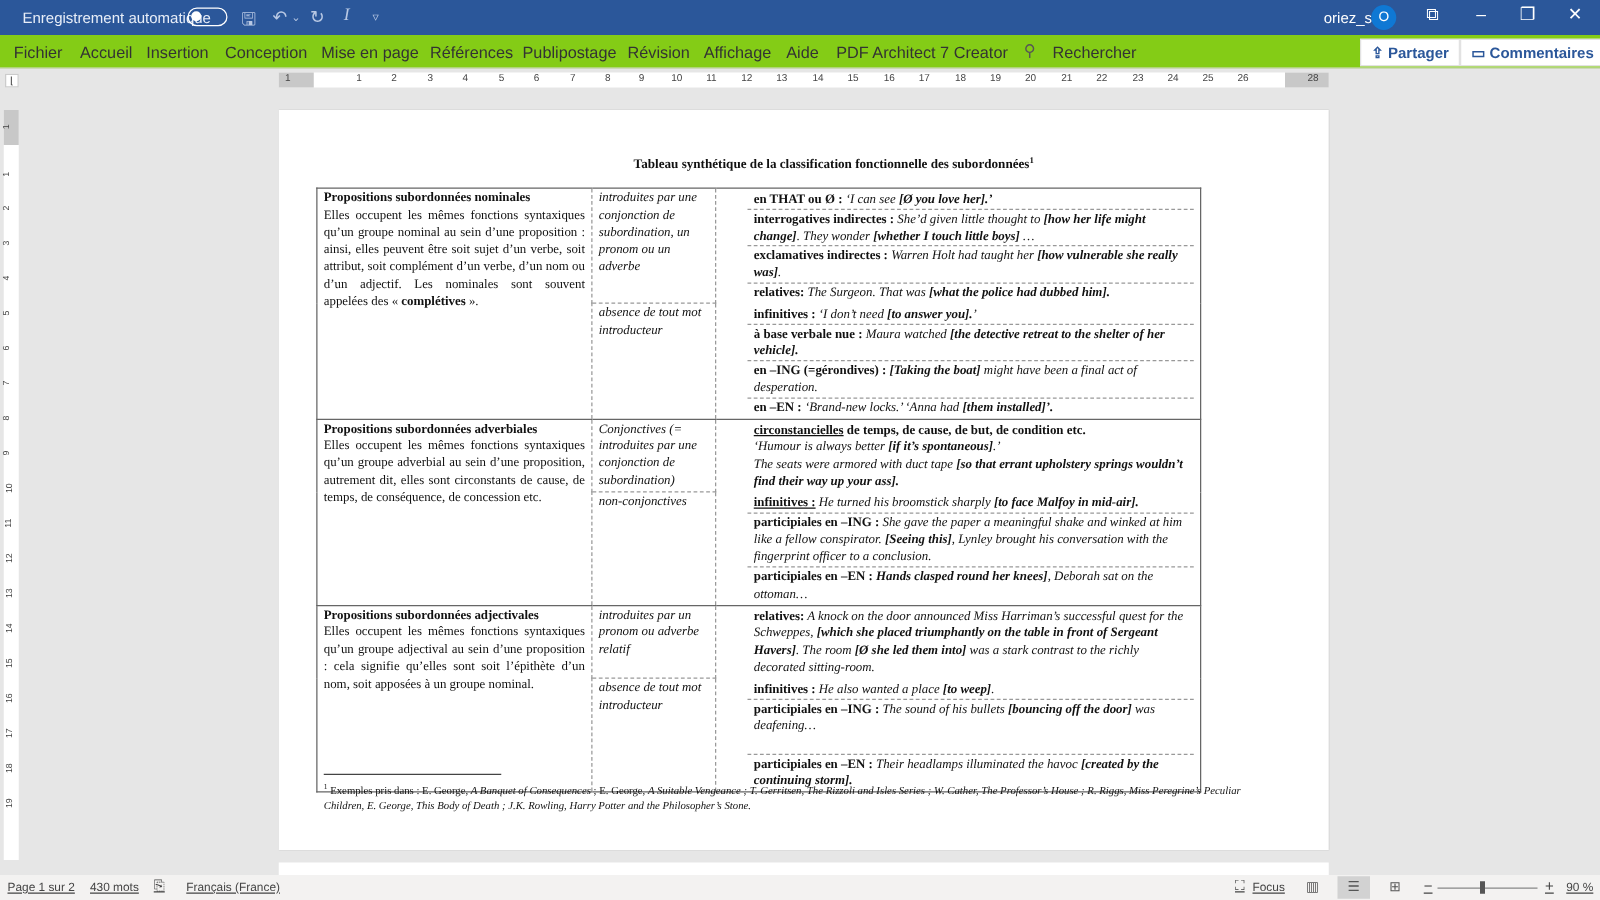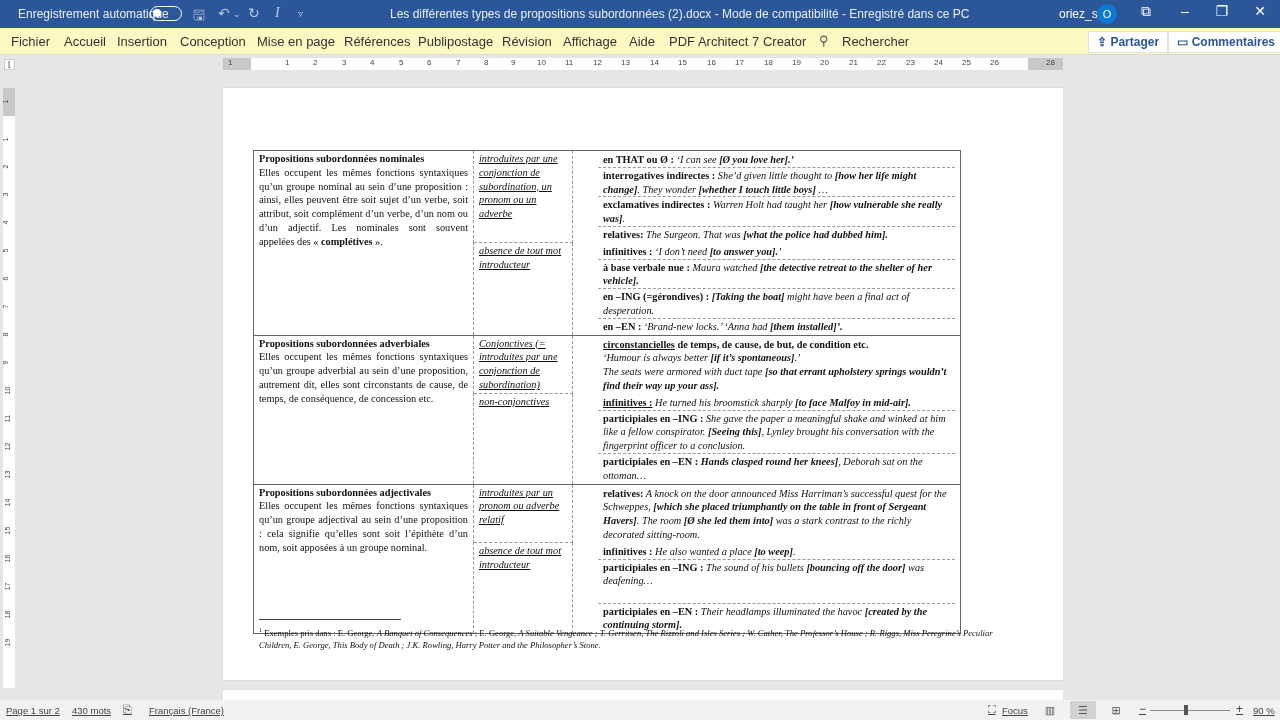--- a/index.html
+++ b/index.html
@@ -7,21 +7,21 @@
   .titlebar { position: absolute; left: 0; top: 0; width: 1280px; height: 28px; background: #2b579a; color: #fff; font-size: 12px; }
   .titlebar .autosave { position: absolute; left: 18px; top: 7px; color: #e8eef8; }
   .toggle { position: absolute; left: 150px; top: 6px; width: 32px; height: 15px; border: 1.5px solid #fff; border-radius: 8px; }
   .toggle::after { content: ""; position: absolute; left: 2px; top: 2px; width: 8px; height: 8px; border-radius: 50%; background: #fff; }
   .qa-icon { position: absolute; top: 5px; color: #b8c8e4; font-size: 14px; }
   .titlebar .doc-title { position: absolute; left: 390px; top: 7px; color: #e8eef8; white-space: nowrap; }
   .titlebar .user { position: absolute; left: 1059px; top: 7px; }
   .avatar { position: absolute; left: 1097px; top: 4px; width: 20px; height: 20px; border-radius: 50%; background: #0f78d4; color: #fff; text-align: center; line-height: 20px; font-size: 11px; }
   .win-btn { position: absolute; top: 3px; width: 24px; text-align: center; font-size: 14px; color: #fff; }
 
-  .menubar { position: absolute; left: 0; top: 28px; width: 1280px; height: 27px; background: #fef9c3; border-bottom: 1px solid #dcdcdc; font-size: 13px; color: #333; }
+  .menubar { position: absolute; left: 0; top: 28px; width: 1280px; height: 27px; background: #84cc16; border-bottom: 1px solid #dcdcdc; font-size: 13px; color: #333; }
   .menubar .tab { position: absolute; top: 6px; white-space: nowrap; }
   .search-icon { position: absolute; left: 819px; top: 5px; font-size: 13px; color: #555; }
   .btn-share, .btn-comments { position: absolute; top: 3px; height: 22px; padding: 3px 8px; background: #fff; border: 1px solid #e2e2e2; font-size: 12px; font-weight: bold; color: #2b579a; white-space: nowrap; text-align: center; }
   .btn-share { left: 1088px; }
   .btn-comments { left: 1168px; }
 
   .ruler-h { position: absolute; left: 0; top: 56px; width: 1280px; height: 16px; background: #e6e6e6; }
   .ruler-corner { position: absolute; left: 4px; top: 3px; width: 11px; height: 11px; background: #fff; border: 1px solid #ccc; font-size: 8px; line-height: 9px; text-align: center; color: #333; }
   .ruler-strip { position: absolute; left: 223px; top: 2px; width: 840px; height: 12px; background: #fff; }
   .ruler-strip .margin { position: absolute; left: 0; top: 0; width: 28px; height: 12px; background: #c8c8c8; }
@@ -34,21 +34,21 @@
 
   .page { position: absolute; left: 223px; top: 88px; width: 840px; height: 592px; background: #fff; box-shadow: 0 0 1px #bbb; }
   .page2 { position: absolute; left: 223px; top: 690px; width: 840px; height: 10px; background: #fff; }
 
   .doc-title-text { position: absolute; left: 0; top: 36px; width: 888px; text-align: center; font-family: "Liberation Serif", serif; font-weight: bold; font-size: 10.5px; color: #111; }
   .doc-title-text sup { font-size: 7px; }
 
   table.grid { position: absolute; left: 30px; top: 62px; width: 708px; border-collapse: collapse; font-family: "Liberation Serif", serif; font-size: 10.3px; line-height: 13.8px; color: #111; }
   table.grid td { vertical-align: top; padding: 1px 5px 1px 5px; }
   td.c1 { width: 220px; border: 1.5px solid #666; border-right: 1px dashed #999; text-align: justify; }
-  td.c2 { width: 99px; border-bottom: 1px dashed #999; border-right: 1px dashed #999; font-style: italic; text-decoration: underline; }
+  td.c2 { width: 99px; border-bottom: 1px dashed #999; border-right: 1px dashed #999; font-style: italic; }
   td.c3 { border-right: 1.5px solid #666; padding: 0; }
   td.c2.last { border-bottom: 1.5px solid #666; }
   .ex { padding: 1px 5px 0 5px; border-bottom: 1px dashed #999; margin-left: 20px; }
   .ex:last-child { border-bottom: none; }
   .row-end td { border-bottom: 1.5px solid #666; }
   tr.top td { border-top: 1.5px solid #666; }
   .lbl { font-weight: bold; }
   .u { text-decoration: underline; }
   .it { font-style: italic; }
   .bi { font-style: italic; font-weight: bold; }
@@ -70,21 +70,20 @@
 
 <div class="titlebar">
   <span class="autosave">Enregistrement automatique</span>
   <span class="toggle"></span>
   <span class="qa-icon" style="left:193px;">🖫</span>
   <span class="qa-icon" style="left:218px;">↶</span>
   <span class="qa-icon" style="left:233px;font-size:9px;top:9px;">⌄</span>
   <span class="qa-icon" style="left:248px;">↻</span>
   <span class="qa-icon" style="left:275px;font-style:italic;font-family:'Liberation Serif',serif;">I</span>
   <span class="qa-icon" style="left:298px;font-size:10px;top:8px;">▿</span>
-  <span class="doc-title">Les différentes types de propositions subordonnées (2).docx  -  Mode de compatibilité  -  Enregistré dans ce PC</span>
   <span class="user">oriez_s</span>
   <span class="avatar">O</span>
   <span class="win-btn" style="left:1134px;">⧉</span>
   <span class="win-btn" style="left:1173px;">–</span>
   <span class="win-btn" style="left:1210px;">❐</span>
   <span class="win-btn" style="left:1248px;">✕</span>
 </div>
 
 <div class="menubar">
   <span class="tab" style="left:11px;">Fichier</span>
@@ -158,20 +157,23 @@
   <span class="ruler-vnum" style="top:383px;">13</span>
   <span class="ruler-vnum" style="top:411px;">14</span>
   <span class="ruler-vnum" style="top:439px;">15</span>
   <span class="ruler-vnum" style="top:467px;">16</span>
   <span class="ruler-vnum" style="top:495px;">17</span>
   <span class="ruler-vnum" style="top:523px;">18</span>
   <span class="ruler-vnum" style="top:551px;">19</span>
 </div>
 
 <div class="page">
+  <div class="doc-title-text" style="width:888px;left:0;">
+    <span>Tableau synthétique de la classification fonctionnelle des subordonnées</span><sup>1</sup>
+  </div>
 
   <table class="grid">
 
     <tbody>
         <tr class="top">
       <td class="c1" rowspan="2">
         <span class="head">Propositions subordonnées nominales</span>
         <span>Elles occupent les mêmes fonctions syntaxiques qu’un groupe nominal au sein d’une proposition : ainsi, elles peuvent être soit sujet d’un verbe, soit attribut, soit complément d’un verbe, d’un nom ou d’un adjectif. Les nominales sont souvent appelées des « </span><b>complétives</b><span> ».</span>
       </td>
       <td class="c2" style="height:85px;">introduites par une conjonction de subordination, un pronom ou un adverbe</td>

